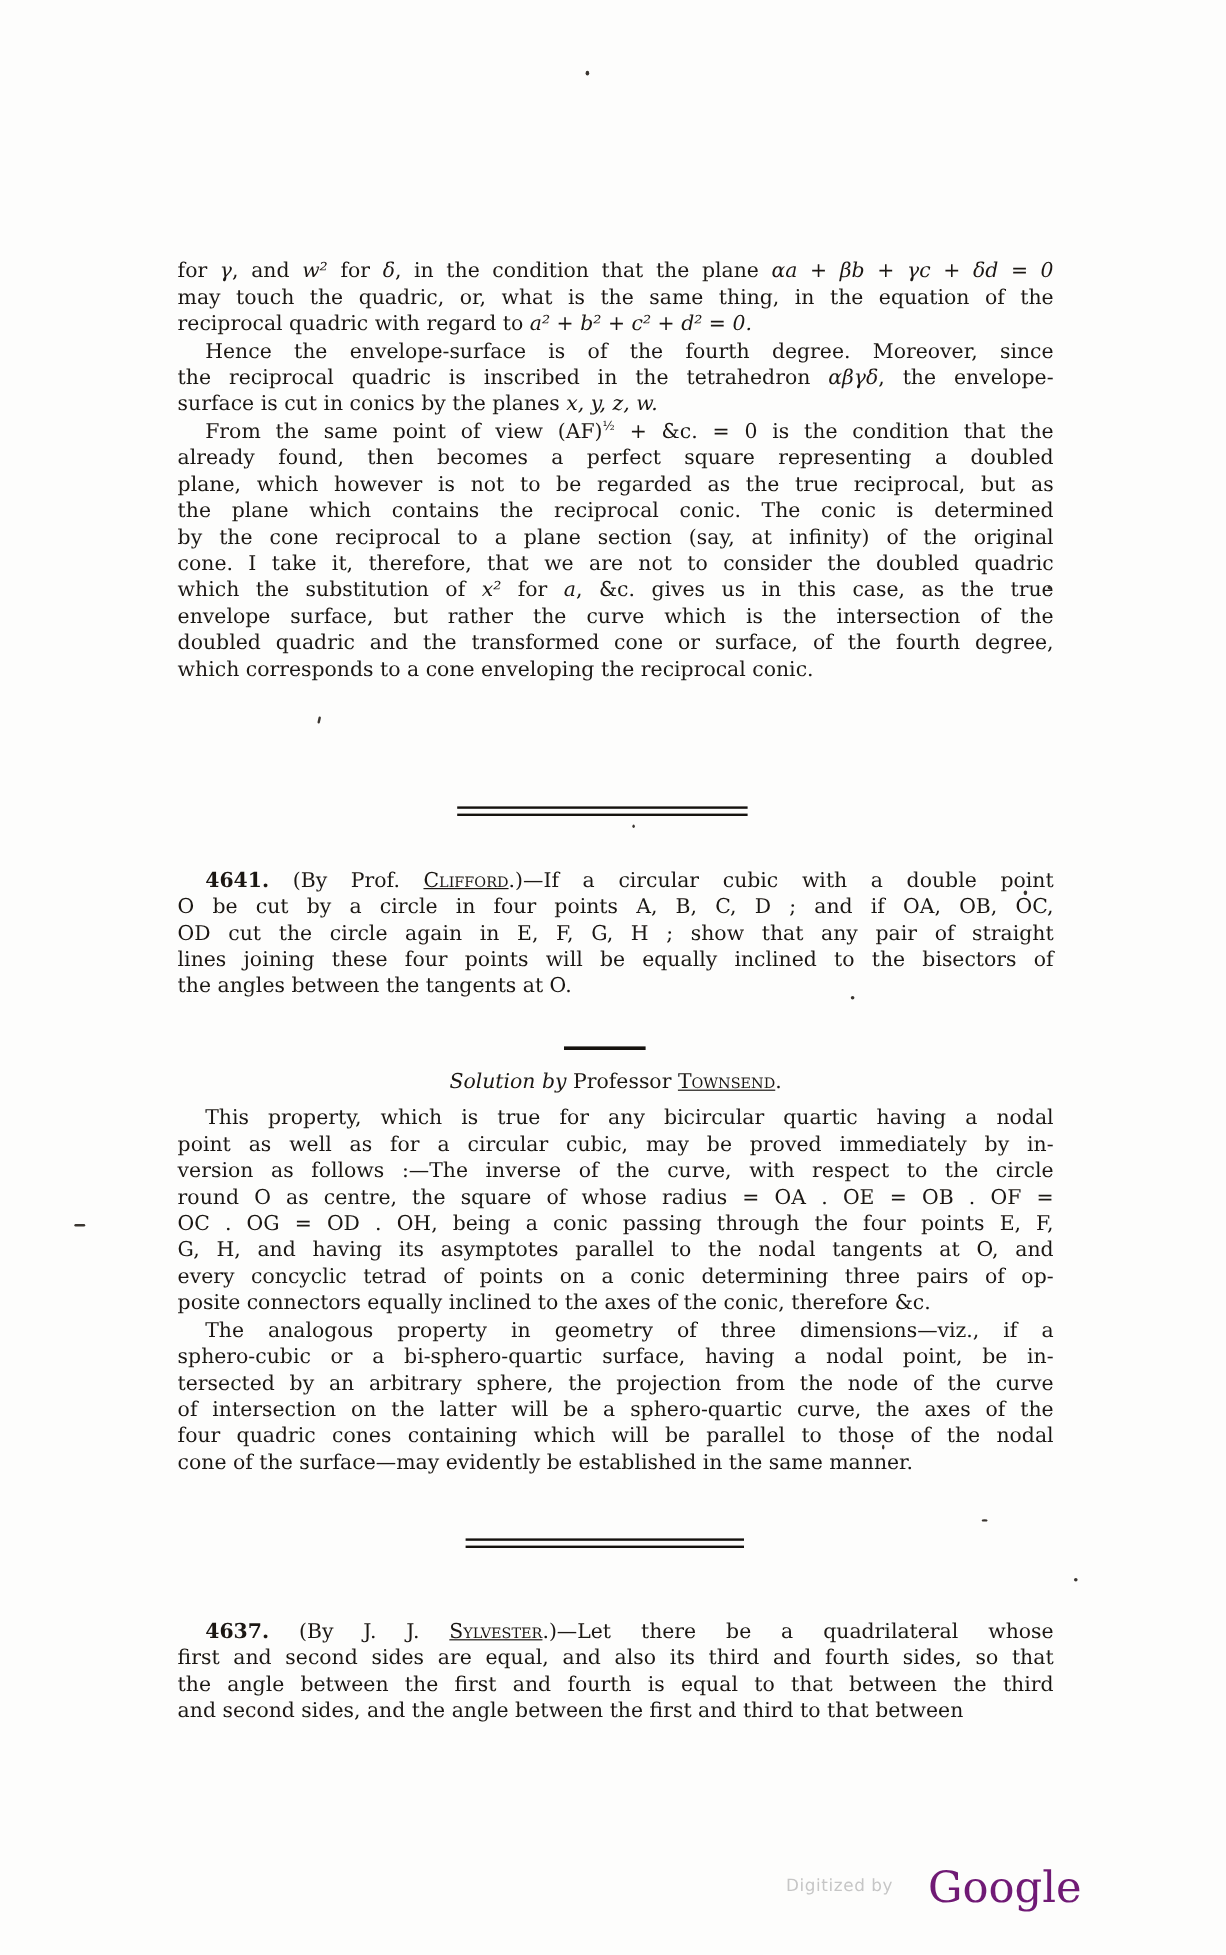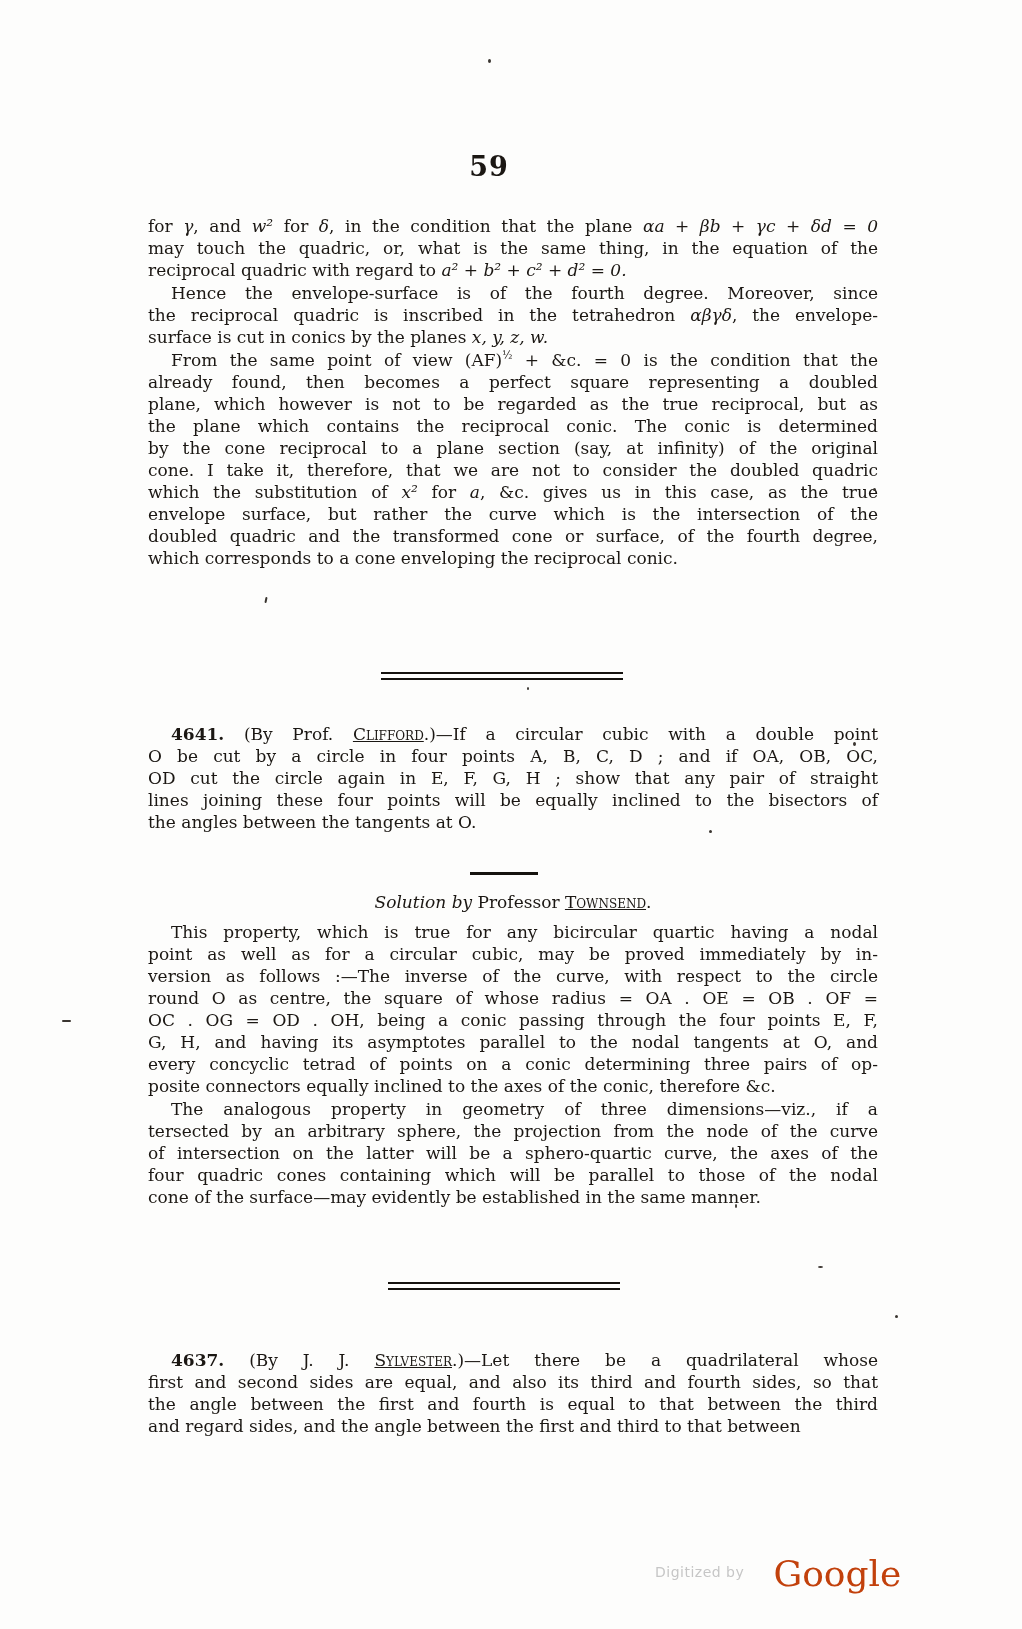--- a/index.html
+++ b/index.html
@@ -96,21 +96,20 @@
   .s6  { left: 709px; top: 830px;  width: 3px; height: 3px; }
   .s7  { left: 62px;  top: 1020px; width: 9px; height: 2px; border-radius: 1px; }
   .s8  { left: 818px; top: 1266px; width: 5px; height: 2px; }
   .s9  { left: 895px; top: 1315px; width: 3px; height: 3px; }
   .s10 { left: 735px; top: 1204px; width: 2px; height: 4px; }
 </style>
 </head>
 <body>
 
 <div class="page" style="background: rgb(253, 253, 252); color: rgb(27, 23, 19);">
-  <div class="page-number">59</div>
   <div class="text-flow">
       <div class="block paragraph blk-p1">
         <div class="line">for <i>γ</i>, and <i>w²</i> for <i>δ</i>, in the condition that the plane <i>αa + βb + γc + δd = 0</i></div>
         <div class="line">may touch the quadric, or, what is the same thing, in the equation of the</div>
         <div class="line last">reciprocal quadric with regard to <i>a² + b² + c² + d² = 0.</i></div>
       </div>
       <div class="block paragraph blk-p2">
         <div class="line indent">Hence the envelope-surface is of the fourth degree.  Moreover, since</div>
         <div class="line">the reciprocal quadric is inscribed in the tetrahedron <i>αβγδ</i>, the envelope-</div>
         <div class="line last">surface is cut in conics by the planes <i>x, y, z, w.</i></div>
@@ -142,42 +141,43 @@
         <div class="line">point as well as for a circular cubic, may be proved immediately by in-</div>
         <div class="line">version as follows :—The inverse of the curve, with respect to the circle</div>
         <div class="line">round O as centre, the square of whose radius = OA . OE = OB . OF =</div>
         <div class="line">OC . OG = OD . OH, being a conic passing through the four points E, F,</div>
         <div class="line">G, H, and having its asymptotes parallel to the nodal tangents at O, and</div>
         <div class="line">every concyclic tetrad of points on a conic determining three pairs of op-</div>
         <div class="line last">posite connectors equally inclined to the axes of the conic, therefore &amp;c.</div>
       </div>
       <div class="block paragraph blk-sol2">
         <div class="line indent">The analogous property in geometry of three dimensions—viz., if a</div>
+        <div class="line">sphero-cubic or a bi-sphero-quartic surface, having a nodal point, be in-</div>
         <div class="line">tersected by an arbitrary sphere, the projection from the node of the curve</div>
         <div class="line">of intersection on the latter will be a sphero-quartic curve, the axes of the</div>
         <div class="line">four quadric cones containing which will be parallel to those of the nodal</div>
         <div class="line last">cone of the surface—may evidently be established in the same manner.</div>
       </div>
       <div class="block rule-double blk-rule2"></div>
       <div class="block paragraph blk-prob4637">
         <div class="line indent"><b>4637.</b>  (By J. J. <span class="sc">Sylvester</span>.)—Let there be a quadrilateral whose</div>
         <div class="line">first and second sides are equal, and also its third and fourth sides, so that</div>
         <div class="line">the angle between the first and fourth is equal to that between the third</div>
-        <div class="line last">and regard sides, and the angle between the first and third to that between</div>
+        <div class="line last">and second sides, and the angle between the first and third to that between</div>
       </div>
     </div>
 
   <div class="speck s1"></div>
   <div class="speck s2"></div>
   <div class="speck s3"></div>
   <div class="speck s4"></div>
   <div class="speck s5"></div>
   <div class="speck s6"></div>
   <div class="speck s7"></div>
   <div class="speck s8"></div>
   <div class="speck s9"></div>
   <div class="speck s10"></div>
 
   <div class="watermark">
     <span class="wm-prefix" style="color: rgb(198, 198, 198);">Digitized by</span>
-    <span class="wm-brand" style="color: #c2410c; margin-left: 24px;">Google</span>
+    <span class="wm-brand" style="color: #701a75; margin-left: 24px;">Google</span>
   </div>
 </div>
 
 </body></html>

